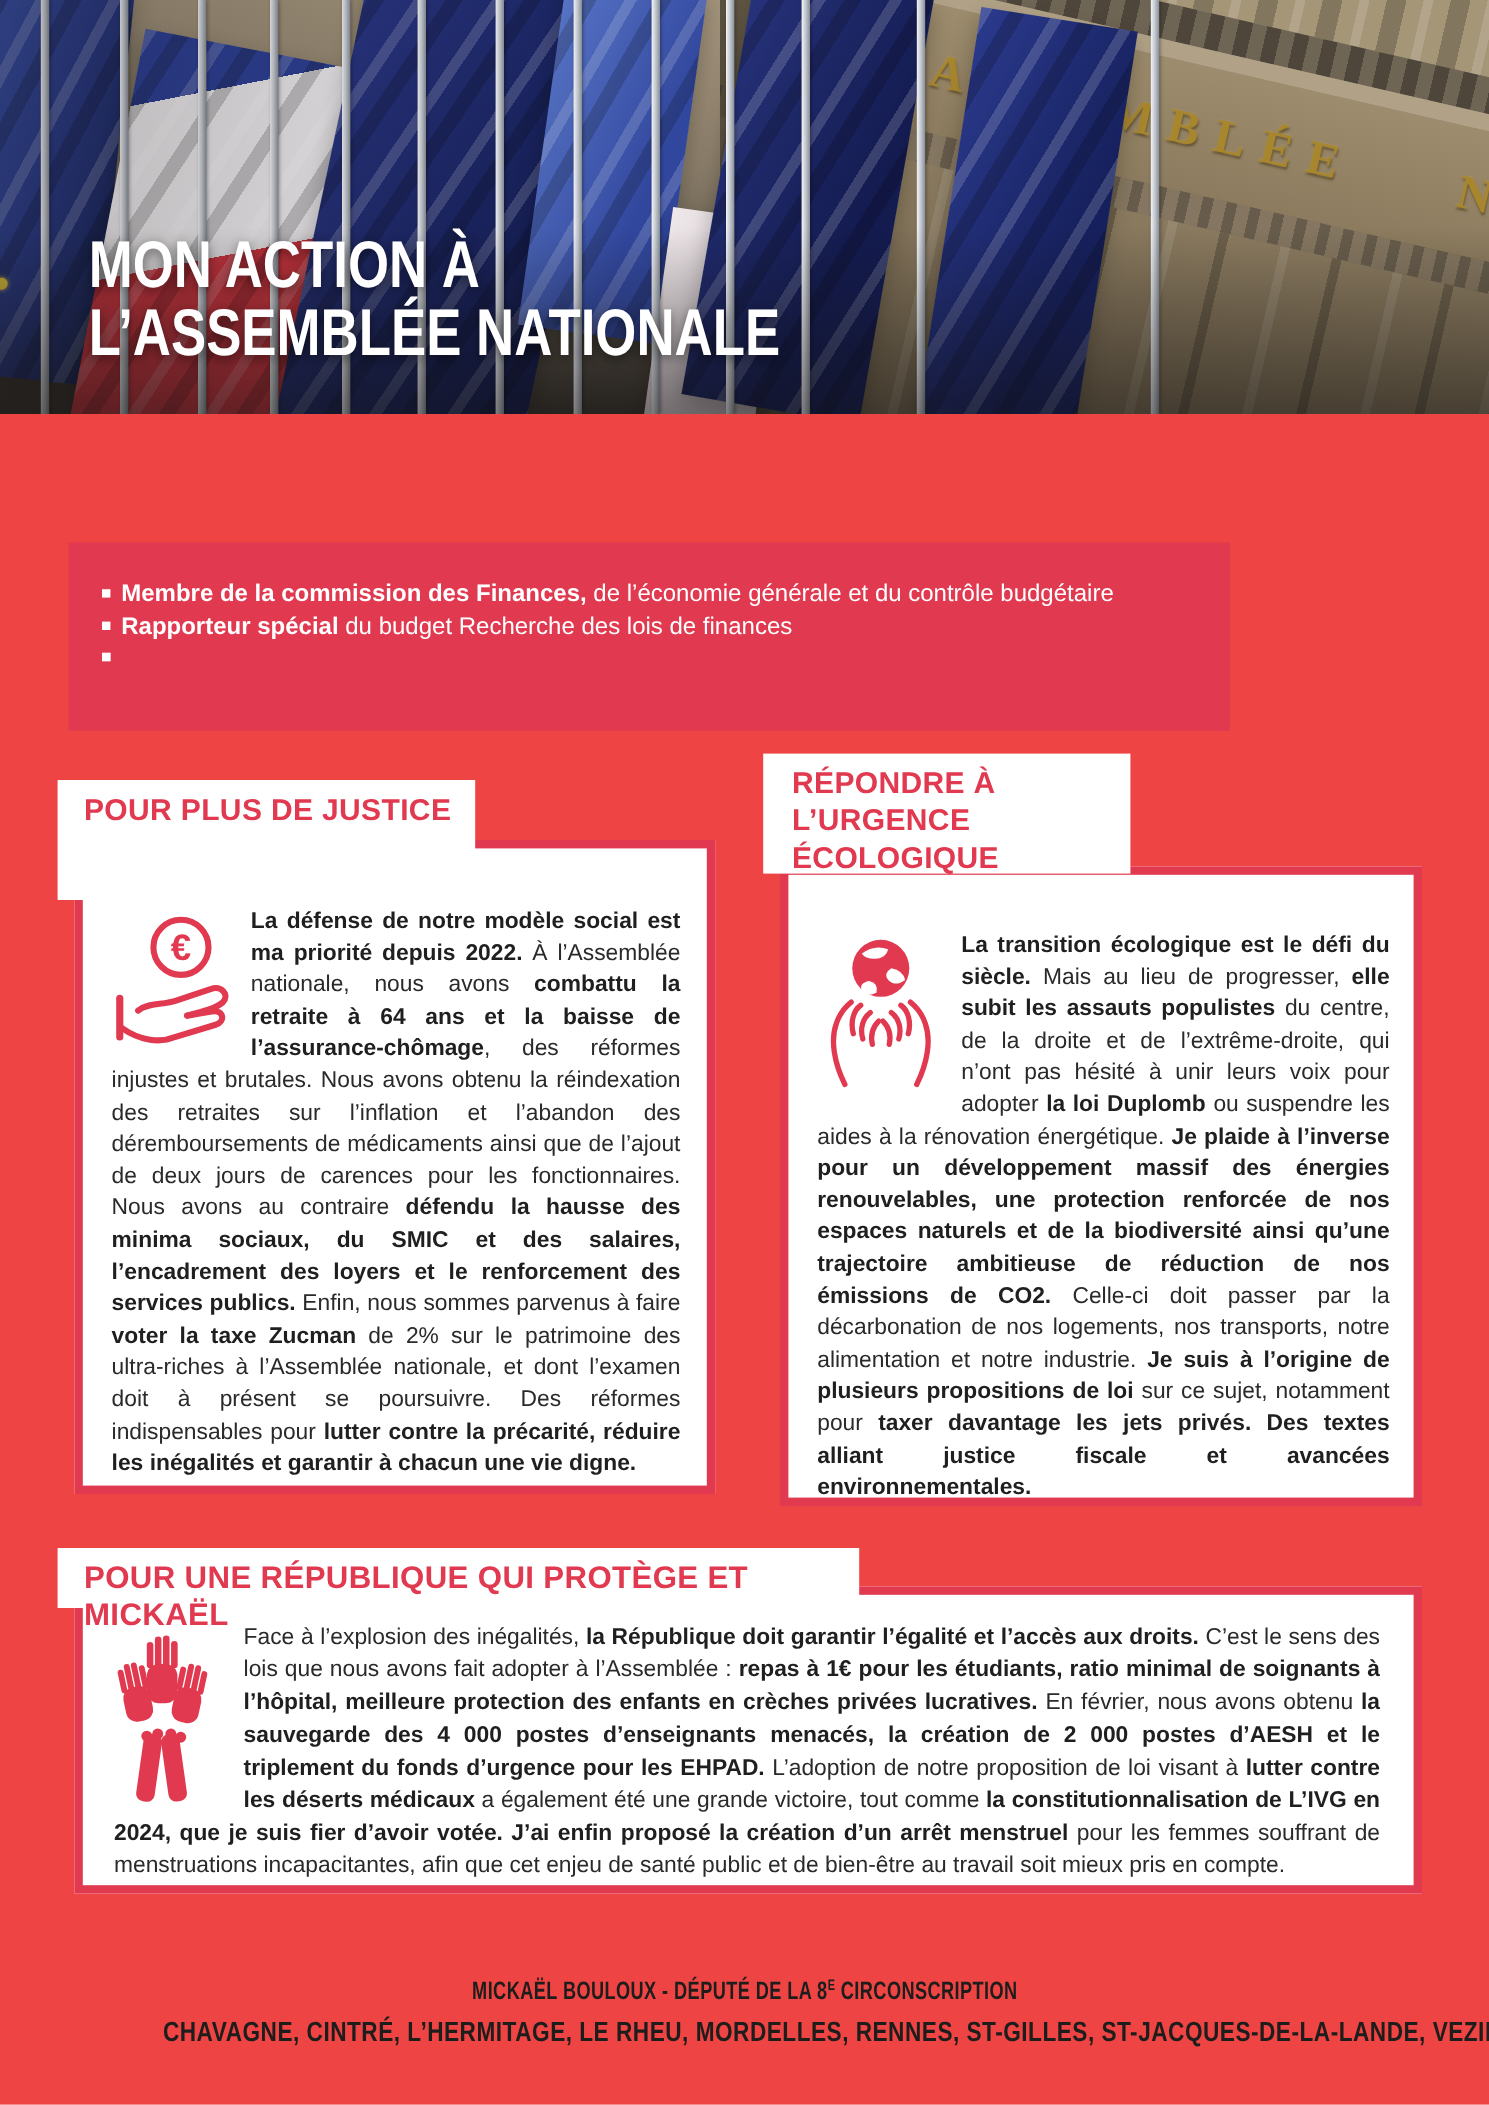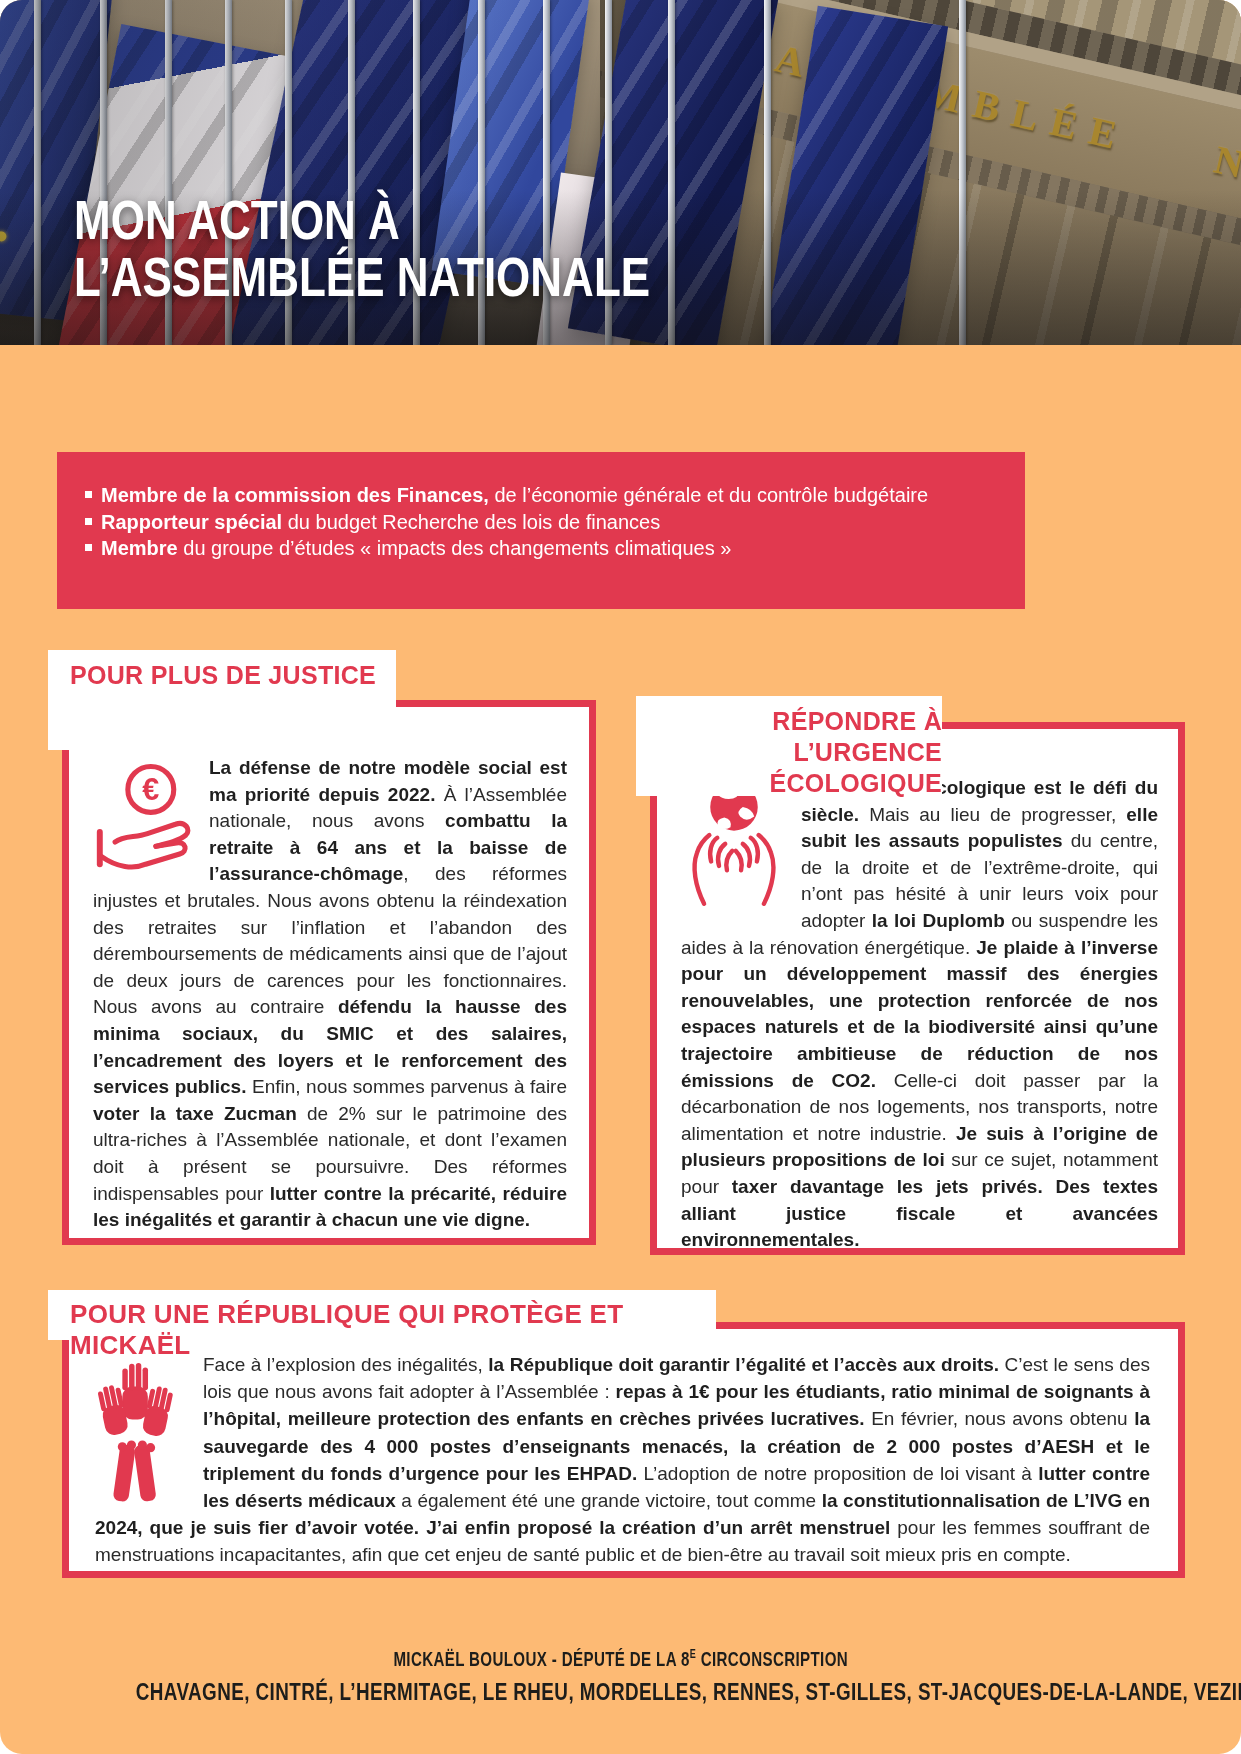--- a/index.html
+++ b/index.html
@@ -4,21 +4,21 @@
 <style>
   :root{
     --accent:#e1394f;
     --text:#2a2a2a;
     --gold:#a8862e;
     --footer_black:#1d1d1b;
   }
   *{margin:0;padding:0;box-sizing:border-box;}
   html,body{background:#ffffff;}
   body{font-family:"Liberation Sans",sans-serif;color:var(--text);}
-  .page{position:relative;width:1241px;height:1754px;background:#fdba74;overflow:hidden;margin:0 auto;border-radius:22px;}
+  .page{position:relative;width:1241px;height:1754px;background:#ef4444;overflow:hidden;margin:0 auto;}
 
   
   .hero{position:absolute;left:0;top:0;width:1241px;height:345px;overflow:hidden;
         background:linear-gradient(180deg,#a3947c 0%,#8a7d69 40%,#5f574c 75%,#3a352f 100%);}
   .building{position:absolute;left:600px;top:0;width:641px;height:345px;overflow:hidden;}
   .facade{position:absolute;left:-60px;top:-150px;width:980px;height:660px;transform:rotate(13deg);}
   .band{position:relative;width:100%;}
   .band.statues{height:170px;background:#a59678;
      background-image:repeating-linear-gradient(90deg,rgba(74,66,54,.38) 0 16px,rgba(0,0,0,0) 16px 30px,rgba(255,255,255,.14) 30px 38px,rgba(0,0,0,0) 38px 52px);}
   .band.cornice{height:30px;background:repeating-linear-gradient(90deg,#4e463a 0 12px,#6f6554 12px 24px);}
@@ -67,21 +67,21 @@
                     display:flex;align-items:center;padding:14px 0 0 24px;}
   .resp-heading{color:var(--accent);font-size:26px;font-weight:bold;letter-spacing:2.5px;}
 
   
   .box{position:absolute;border:7px solid var(--accent);background:#fff;}
   .box-justice{left:62px;top:700px;width:534px;height:545px;}
   .box-ecology{left:650px;top:722px;width:535px;height:533px;}
   .box-republic{left:62px;top:1322px;width:1123px;height:256px;}
   .col-heading-box{position:absolute;background:#fff;z-index:3;}
   .hb-justice{left:48px;top:650px;width:348px;height:100px;padding:10px 0 0 22px;}
-  .hb-ecology{left:636px;top:696px;width:306px;height:100px;padding:10px 0 0 24px;text-align:right;}
+  .hb-ecology{left:636px;top:628px;width:306px;height:100px;padding:10px 0 0 24px;}
   .hb-republic{left:48px;top:1290px;width:668px;height:50px;padding:9px 0 0 22px;}
   .col-heading{color:var(--accent);font-size:25px;font-weight:bold;line-height:31px;letter-spacing:.3px;}
   .hb-republic .col-heading{font-size:26px;}
 
   .box-inner{position:absolute;inset:0;overflow:hidden;}
   .box-justice .box-inner{padding:48px 22px 0 24px;}
   .box-ecology .box-inner{padding:46px 20px 0 24px;}
   .box-republic .box-inner{padding:22px 28px 0 26px;}
   .body-text{font-size:19px;line-height:26.6px;text-align:justify;color:var(--text);}
   .box-republic .body-text{line-height:27.2px;}
@@ -158,21 +158,21 @@
       <div>MON ACTION À</div>
       <div>L’ASSEMBLÉE NATIONALE</div>
     </div>
   </div>
 
   <div class="resp-banner">
     <ul class="resp-list">
       <li><span class="blt"></span><span><b>Membre de la commission des Finances,</b><span> de l’économie générale et du contrôle budgétaire</span></span></li>
       <li><span class="blt"></span><span><b>Rapporteur spécial</b><span> du budget Recherche des lois de finances</span></span></li>
       <li><span class="blt"></span></li>
-      <li><span class="blt"></span><span><b>Membre</b><span> du groupe d’études « impacts des changements climatiques »</span></span></li>
+      <li><span class="blt"></span></li>
     </ul>
   </div>
 
   <div class="box box-justice">
     <div class="box-inner">
       <div class="body-text">
         <svg class="icon-float icon-euro" viewBox="0 0 120 140" aria-hidden="true">
           <circle cx="68" cy="34" r="27" fill="none" stroke="#e1394f" stroke-width="6"></circle>
           <text x="68" y="46" font-size="36" font-weight="bold" text-anchor="middle" fill="#e1394f" font-family="Liberation Sans, sans-serif">€</text>
           <path d="M8 84 V122" fill="none" stroke="#e1394f" stroke-width="7" stroke-linecap="round"></path>

